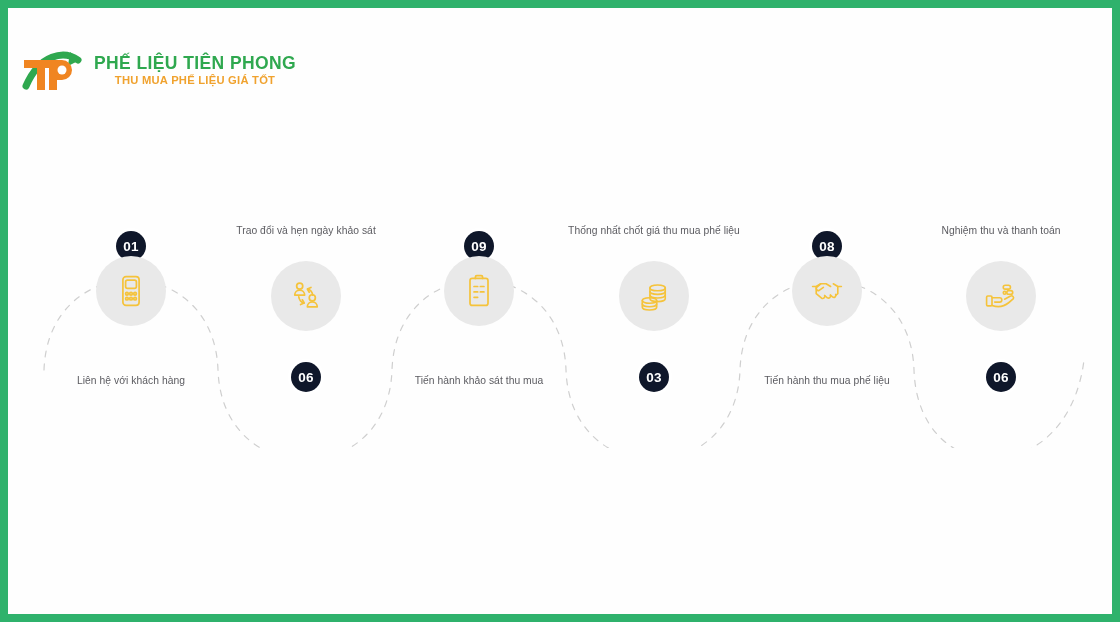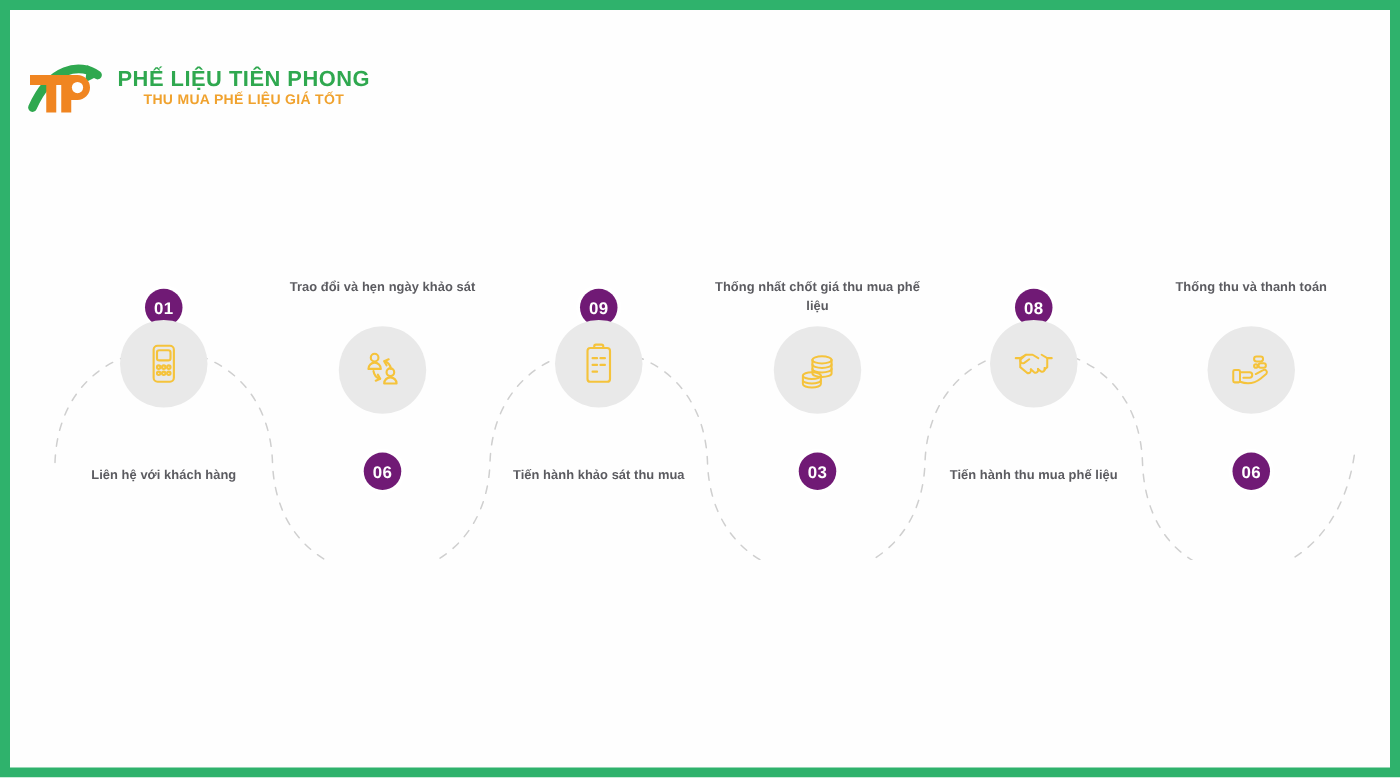--- a/index.html
+++ b/index.html
@@ -40,38 +40,37 @@
   }
 
   
   #timeline { position: absolute; left: 0; top: 190px; width: 1104px; height: 250px; }
   #wave { position: absolute; left: 0; top: 0; width: 1104px; height: 250px; }
 
   .step { position: absolute; width: 190px; text-align: center; }
   .badge {
     position: absolute; left: 50%; transform: translateX(-50%);
     width: 30px; height: 30px; border-radius: 50%;
-    background: #701a75; color: #ffffff;
+    background: #0f172a; color: #ffffff;
     font-size: 13.5px; font-weight: bold; letter-spacing: .3px;
     display: flex; align-items: center; justify-content: center;
     box-shadow: 0 0 0 3px rgba(255,255,255,.95);
   }
   .disc {
     position: absolute; left: 50%; transform: translateX(-50%);
     width: 70px; height: 70px; border-radius: 50%;
     background: #e9e9e9;
     display: flex; align-items: center; justify-content: center;
   }
   .disc svg { width: 36px; height: 36px; display: block; }
   .caption {
     position: absolute; left: 50%; transform: translateX(-50%);
     width: 180px;
     font-size: 10.3px; color: #5b5b60; line-height: 1.45;
     letter-spacing: .05px;
-    font-weight: bold;
   }
 
   
   .step.up   .badge   { top: 33px; }
   .step.up   .disc    { top: 58px; }
   .step.up   .caption { top: 176px; }
   
   .step.down .caption { top: 26px; }
   .step.down .disc    { top: 63px; }
   .step.down .badge   { top: 164px; }
@@ -187,21 +186,21 @@
             <path d="M17.4 25 l3 2.6 a2.4 2.4 0 0 0 3.4 -3"></path>
             <path d="M23.8 24.6 l2.6 2.2 a2.3 2.3 0 0 0 3.2 -3"></path>
             <path d="M32 15 v8 l-2.4 2"></path>
             <path d="M13 12 l-4.5 4 a2.3 2.3 0 0 0 2.8 3.4 L16 16"></path>
           </svg>
         </div>
         <div class="caption">Tiến hành thu mua phế liệu</div>
       </div>
 
       <div class="step down" style="left:898px; top:0;">
-        <div class="caption">Thống thu và thanh toán</div>
+        <div class="caption">Nghiệm thu và thanh toán</div>
         <div class="disc">
           <svg viewBox="0 0 40 40" fill="none" stroke="#f5c33b" stroke-width="1.8" stroke-linecap="round" stroke-linejoin="round">
             <rect x="4" y="20" width="6" height="11" rx="1.3"></rect>
             <path d="M10 22 h8.5 a2.4 2.4 0 0 1 0 4.8 H13"></path>
             <path d="M10 30.5 c7 2.5 13 1.5 18.5 -3 l5 -4.2 a2.2 2.2 0 0 0 -2.9 -3.2 L24 23.6"></path>
             <rect x="22.5" y="8" width="8" height="4.4" rx="2.2"></rect>
             <rect x="26.5" y="14" width="6.5" height="4" rx="2"></rect>
             <rect x="22.5" y="14.8" width="3.2" height="3.2" rx="1.6"></rect>
           </svg>
         </div>

